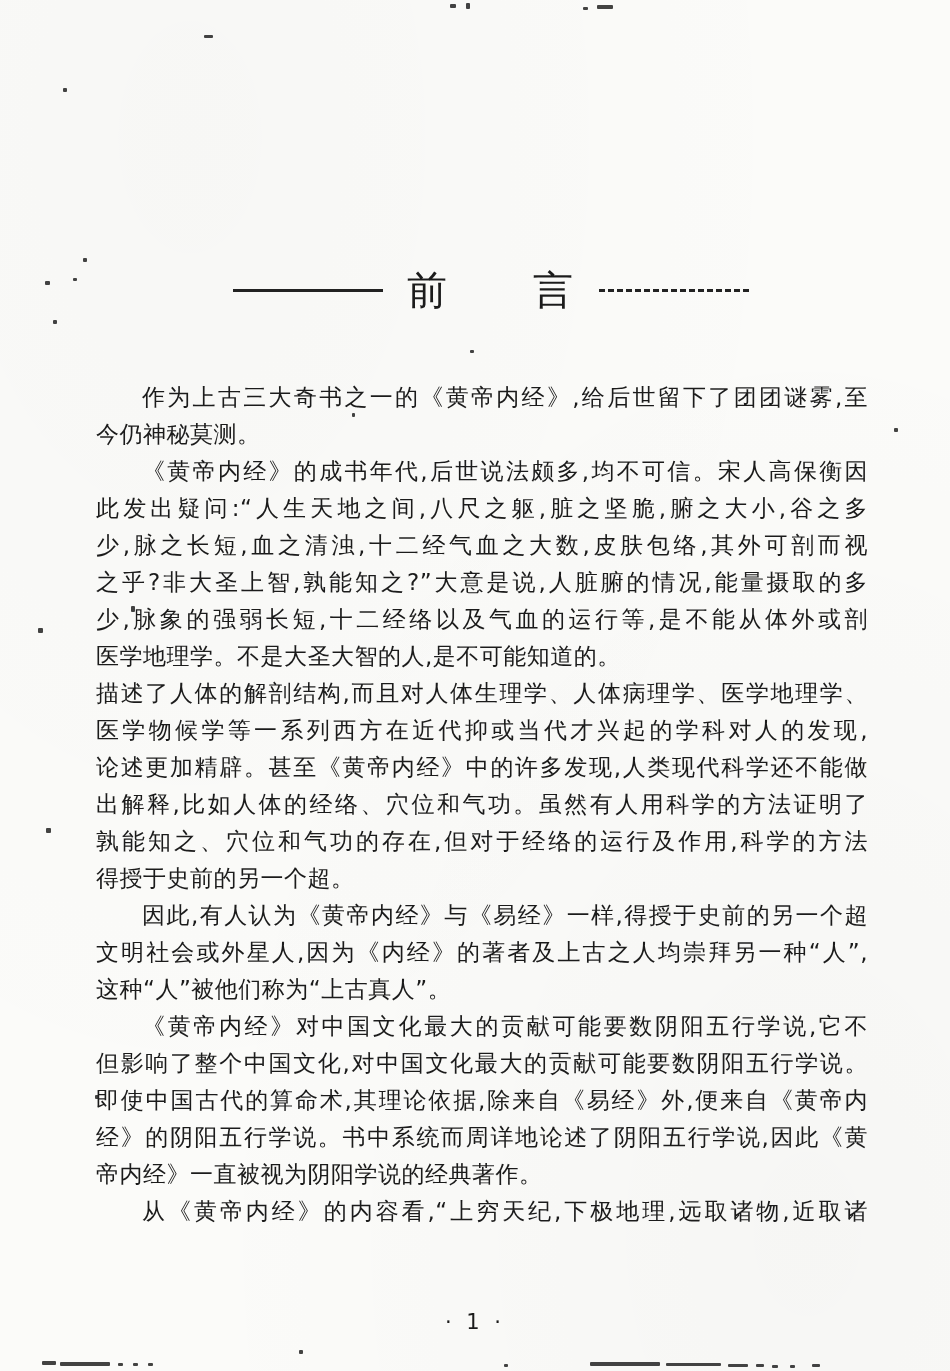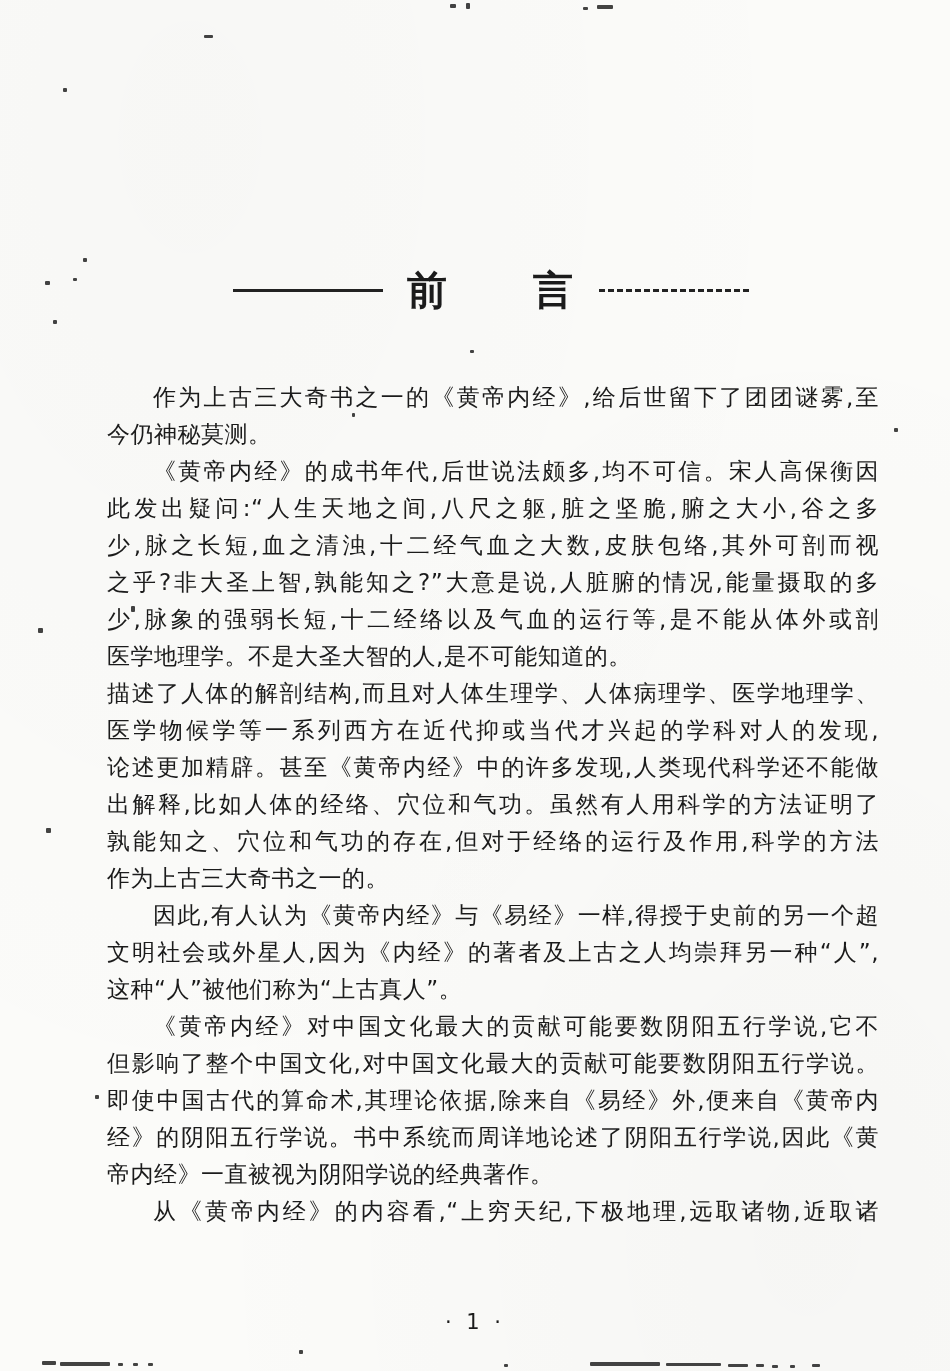--- a/index.html
+++ b/index.html
@@ -39,29 +39,29 @@
     border-top:3px solid #222;
   }
   .title-rule.right{
     border-top-style:dashed;
     border-top-width:3px;
   }
   .page-title{
     margin:12px;
     padding:0 12px;
     font-size:40px;
-    font-weight:700;
+    font-weight:400;
     letter-spacing:2px;
     line-height:1;
     white-space:nowrap;
   }
   
   .body-text{
     position:absolute;
-    left:107px;
+    left:96px;
     top:379px;
     width:772px;
     font-size:23px;
     line-height:37px;
     letter-spacing:0.5px;
   }
   .line{
     height:37px;
     white-space:nowrap;
     overflow:visible;
@@ -110,21 +110,21 @@
       <div class="line fill">此发出疑问:“人生天地之间,八尺之躯,脏之坚脆,腑之大小,谷之多</div>
       <div class="line fill">少,脉之长短,血之清浊,十二经气血之大数,皮肤包络,其外可剖而视</div>
       <div class="line fill">之乎?非大圣上智,孰能知之?”大意是说,人脏腑的情况,能量摄取的多</div>
       <div class="line fill">少,脉象的强弱长短,十二经络以及气血的运行等,是不能从体外或剖</div>
       <div class="line">医学地理学。不是大圣大智的人,是不可能知道的。</div>
       <div class="line fill">描述了人体的解剖结构,而且对人体生理学、人体病理学、医学地理学、</div>
       <div class="line fill">医学物候学等一系列西方在近代抑或当代才兴起的学科对人的发现,</div>
       <div class="line fill">论述更加精辟。甚至《黄帝内经》中的许多发现,人类现代科学还不能做</div>
       <div class="line fill">出解释,比如人体的经络、穴位和气功。虽然有人用科学的方法证明了</div>
       <div class="line fill">孰能知之、穴位和气功的存在,但对于经络的运行及作用,科学的方法</div>
-      <div class="line">作为上古三大奇书之一的。</div>
+      <div class="line">得授于史前的另一个超。</div>
       <div class="line indent fill">因此,有人认为《黄帝内经》与《易经》一样,得授于史前的另一个超</div>
       <div class="line fill">文明社会或外星人,因为《内经》的著者及上古之人均崇拜另一种“人”,</div>
       <div class="line">这种“人”被他们称为“上古真人”。</div>
       <div class="line indent fill">《黄帝内经》对中国文化最大的贡献可能要数阴阳五行学说,它不</div>
       <div class="line fill">但影响了整个中国文化,对中国文化最大的贡献可能要数阴阳五行学说。</div>
       <div class="line fill">即使中国古代的算命术,其理论依据,除来自《易经》外,便来自《黄帝内</div>
       <div class="line fill">经》的阴阳五行学说。书中系统而周详地论述了阴阳五行学说,因此《黄</div>
       <div class="line">帝内经》一直被视为阴阳学说的经典著作。</div>
       <div class="line indent fill">从《黄帝内经》的内容看,“上穷天纪,下极地理,远取诸物,近取诸</div>
     </div>

